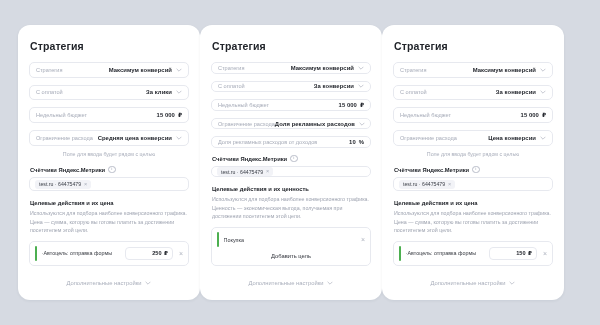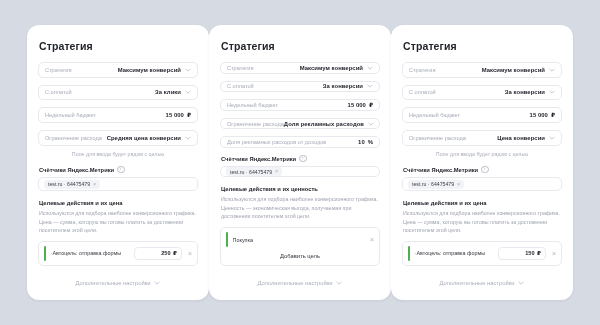--- a/index.html
+++ b/index.html
@@ -12,21 +12,21 @@
     background: #d6dae2;
     font-family: "Liberation Sans", "DejaVu Sans", sans-serif;
     overflow: hidden;
     -webkit-font-smoothing: antialiased;
   }
   .board {
     position: relative;
     width: 600px;
     height: 325px;
     display: flex;
-    justify-content: center;
+    justify-content: flex-start;
     padding: 25px 18px;
     box-sizing: border-box;
   }
   .card {
     width: 182px;
     background: #ffffff;
     border-radius: 12px;
     box-sizing: border-box;
     padding: 12px 11px 10px 11px;
     display: flex;

